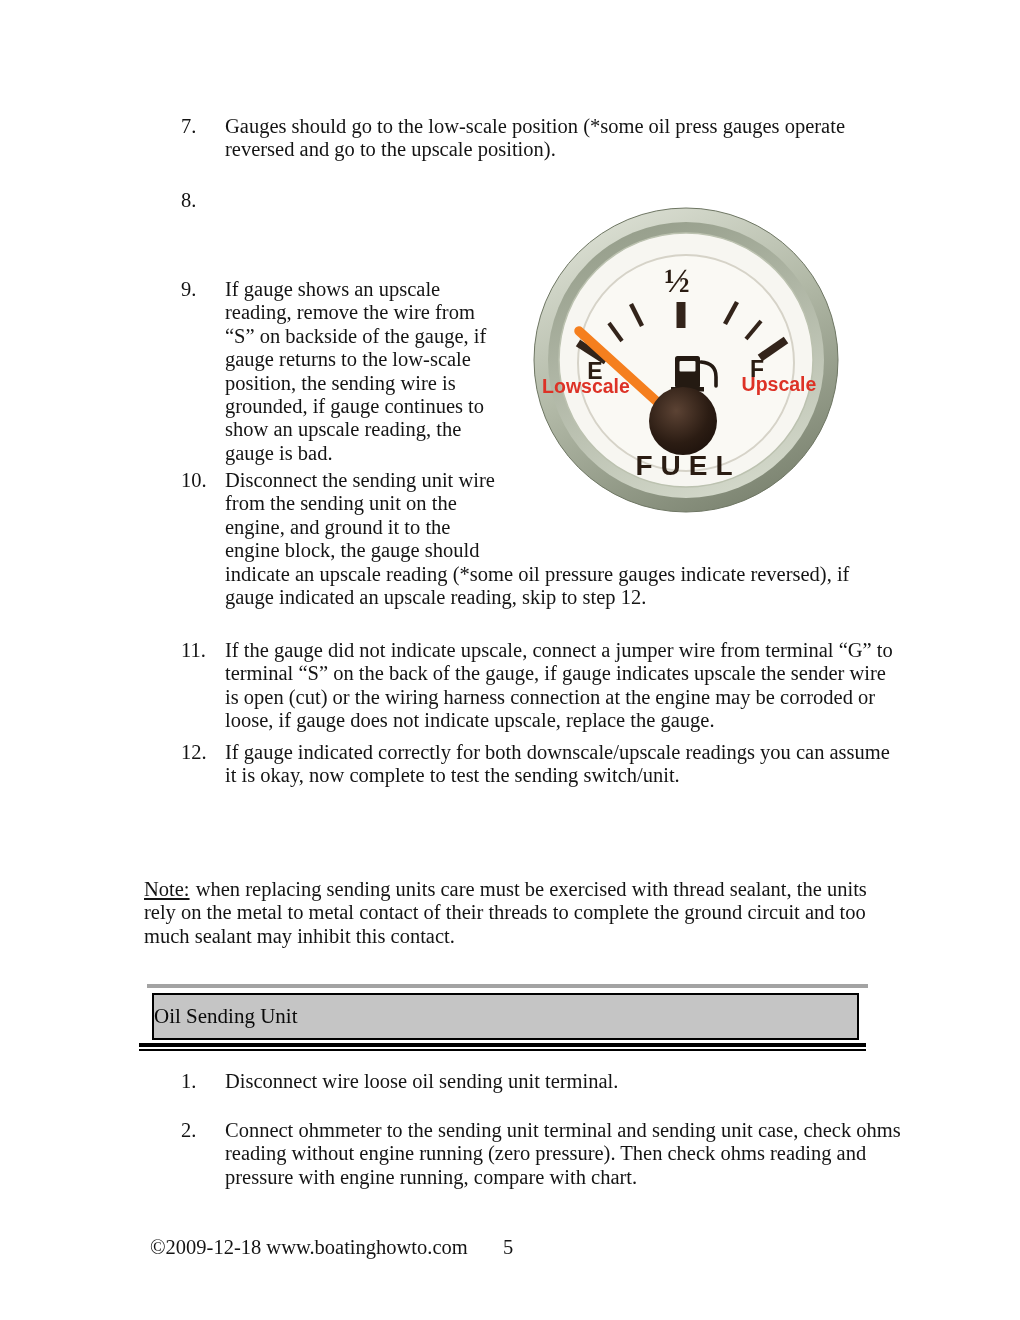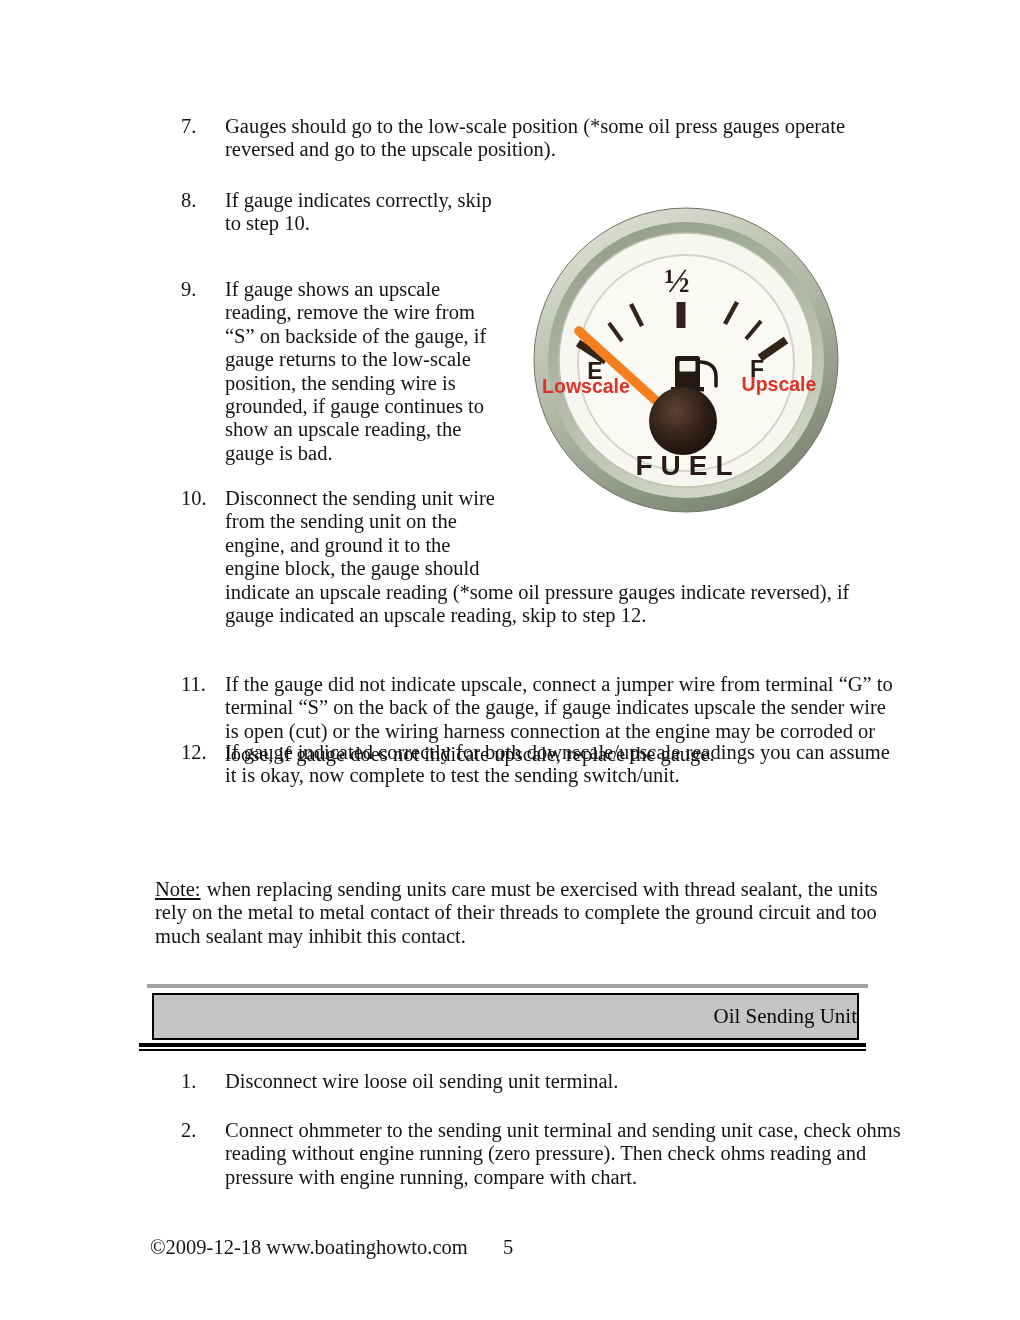--- a/index.html
+++ b/index.html
@@ -4,28 +4,28 @@
 <style>
   html,body{margin:0;padding:0;background:#ffffff;}
   .page{
     position:relative;width:1020px;height:1320px;background:#ffffff;
     font-family:"Liberation Serif","DejaVu Serif",serif;
     font-size:20.5px;line-height:23.4px;color:#141414;overflow:hidden;
   }
   .step{position:absolute;left:181px;}
   .step .num{position:absolute;left:0;top:0;}
   .step .txt{margin-left:44px;white-space:pre-line;}
-  .para{position:absolute;left:155px;width:745px;font-family:Liberation Serif, serif;}
+  .para{position:absolute;left:144px;width:745px;font-family:Liberation Serif, serif;}
   .para .txt-inline{white-space:pre-line;}
   .note-label{text-decoration:underline;margin-right:0.30em;}
   .rule-gray{position:absolute;left:147px;top:984px;width:721px;height:4px;background:#a3a3a3;}
   .header-box{
     position:absolute;left:152px;top:993px;width:703px;height:43px;
     background:#c5c5c5;border:2.5px solid #000;
-    display:flex;align-items:center;justify-content:flex-end;
+    display:flex;align-items:center;justify-content:flex-start;
     font-size:21px;color:#0a0a0a;
   }
   .rule-black-thick{position:absolute;left:139px;top:1043px;width:727px;height:4px;background:#000;}
   .rule-black-thin{position:absolute;left:139px;top:1049px;width:727px;height:1.5px;background:#000;}
   .footer{position:absolute;top:1236px;left:0;width:1020px;height:26px;}
   .footer .copyright{position:absolute;left:150px;}
   .footer .pagenum{position:absolute;left:503px;}
   .gauge-wrap{position:absolute;left:518px;top:192px;width:336px;height:336px;}
 </style>
 </head>
@@ -34,47 +34,45 @@
 <div class="page">
 
   <div class="step" style="top:115px">
     <span class="num">7.</span>
     <div class="txt">Gauges should go to the low-scale position (*some oil press gauges operate
 reversed and go to the upscale position).</div>
   </div>
 
   <div class="step" style="top:189px">
     <span class="num">8.</span>
-    <div class="txt">If gauge indicates correctly, skip
-to step 10.</div>
   </div>
 
   <div class="step" style="top:278px">
     <span class="num">9.</span>
     <div class="txt">If gauge shows an upscale
 reading, remove the wire from
 “S” on backside of the gauge, if
 gauge returns to the low-scale
 position, the sending wire is
 grounded, if gauge continues to
 show an upscale reading, the
 gauge is bad.</div>
   </div>
 
-  <div class="step" style="top:487px">
+  <div class="step" style="top:469px">
     <span class="num">10.</span>
     <div class="txt">Disconnect the sending unit wire
 from the sending unit on the
 engine, and ground it to the
 engine block, the gauge should
 indicate an upscale reading (*some oil pressure gauges indicate reversed), if
 gauge indicated an upscale reading, skip to step 12.</div>
   </div>
 
-  <div class="step" style="top:673px">
+  <div class="step" style="top:639px">
     <span class="num">11.</span>
     <div class="txt">If the gauge did not indicate upscale, connect a jumper wire from terminal “G” to
 terminal “S” on the back of the gauge, if gauge indicates upscale the sender wire
 is open (cut) or the wiring harness connection at the engine may be corroded or
 loose, if gauge does not indicate upscale, replace the gauge.</div>
   </div>
 
   <div class="step" style="top:741px">
     <span class="num">12.</span>
     <div class="txt">If gauge indicated correctly for both downscale/upscale readings you can assume

